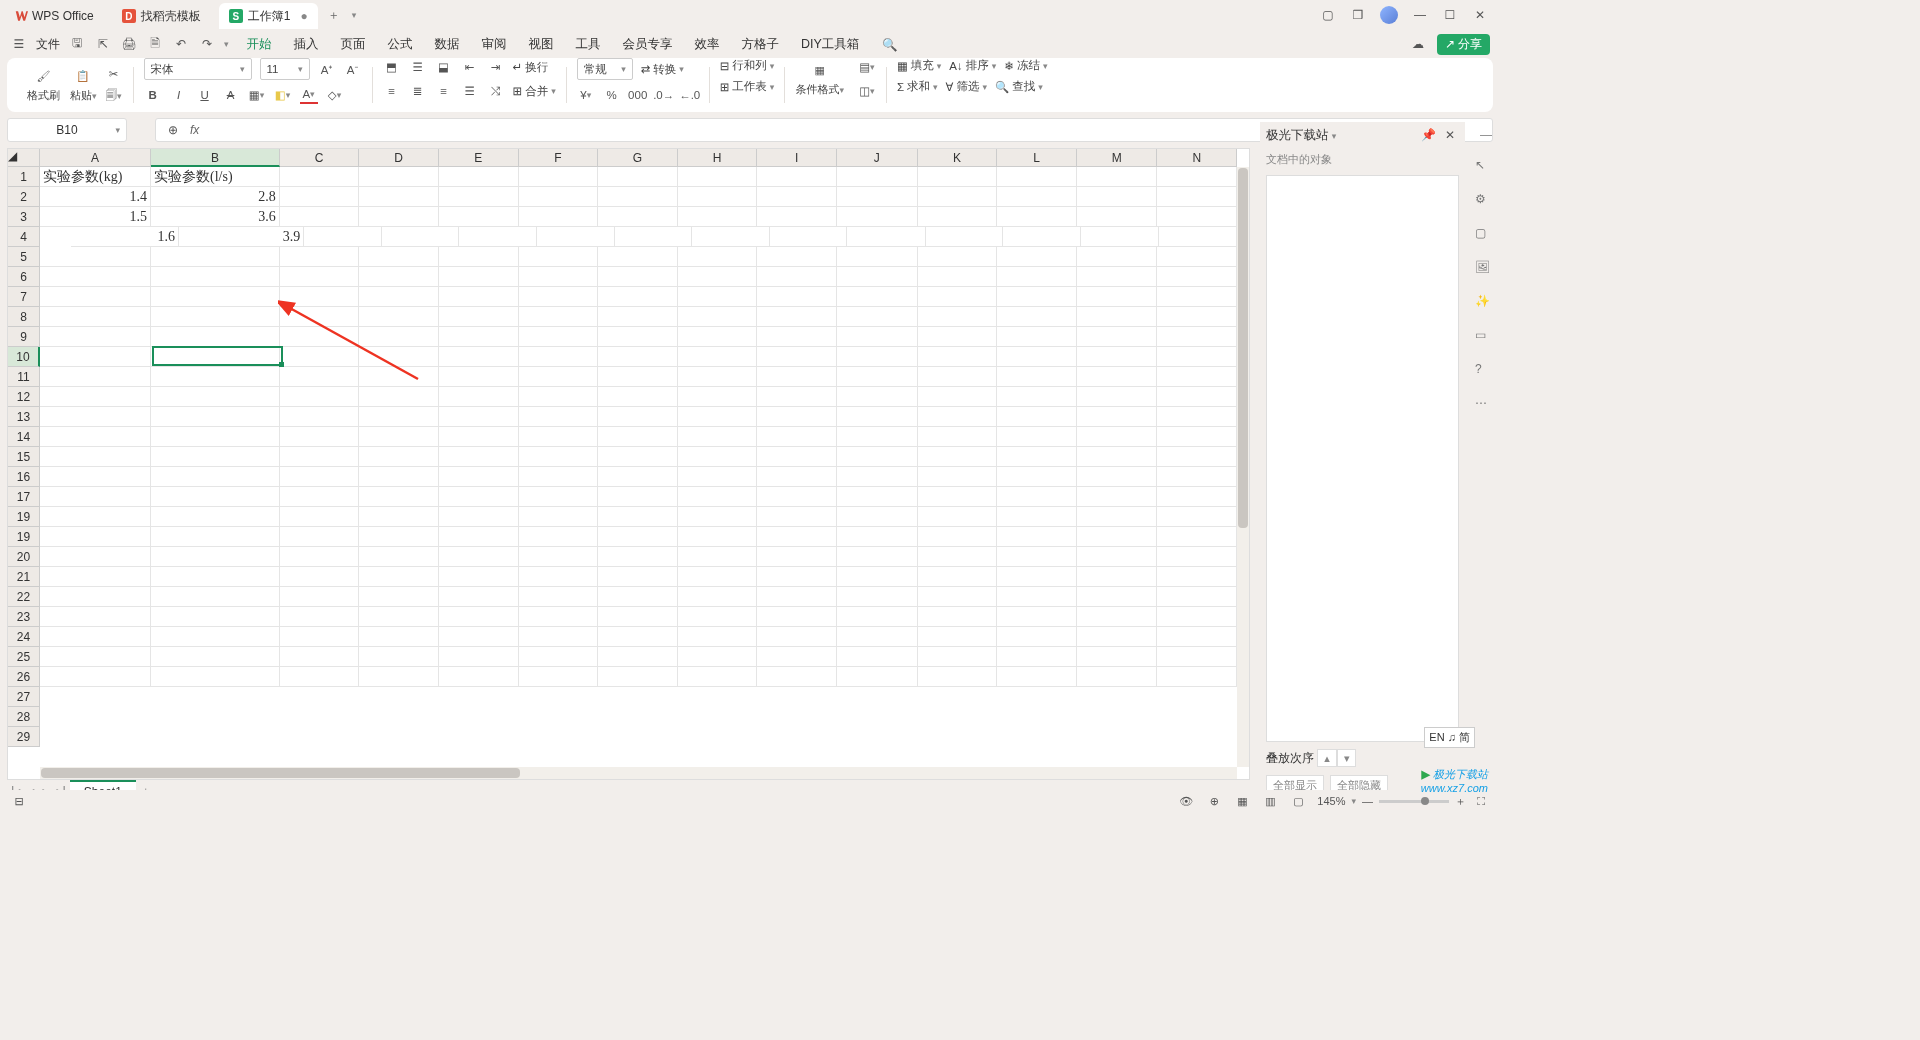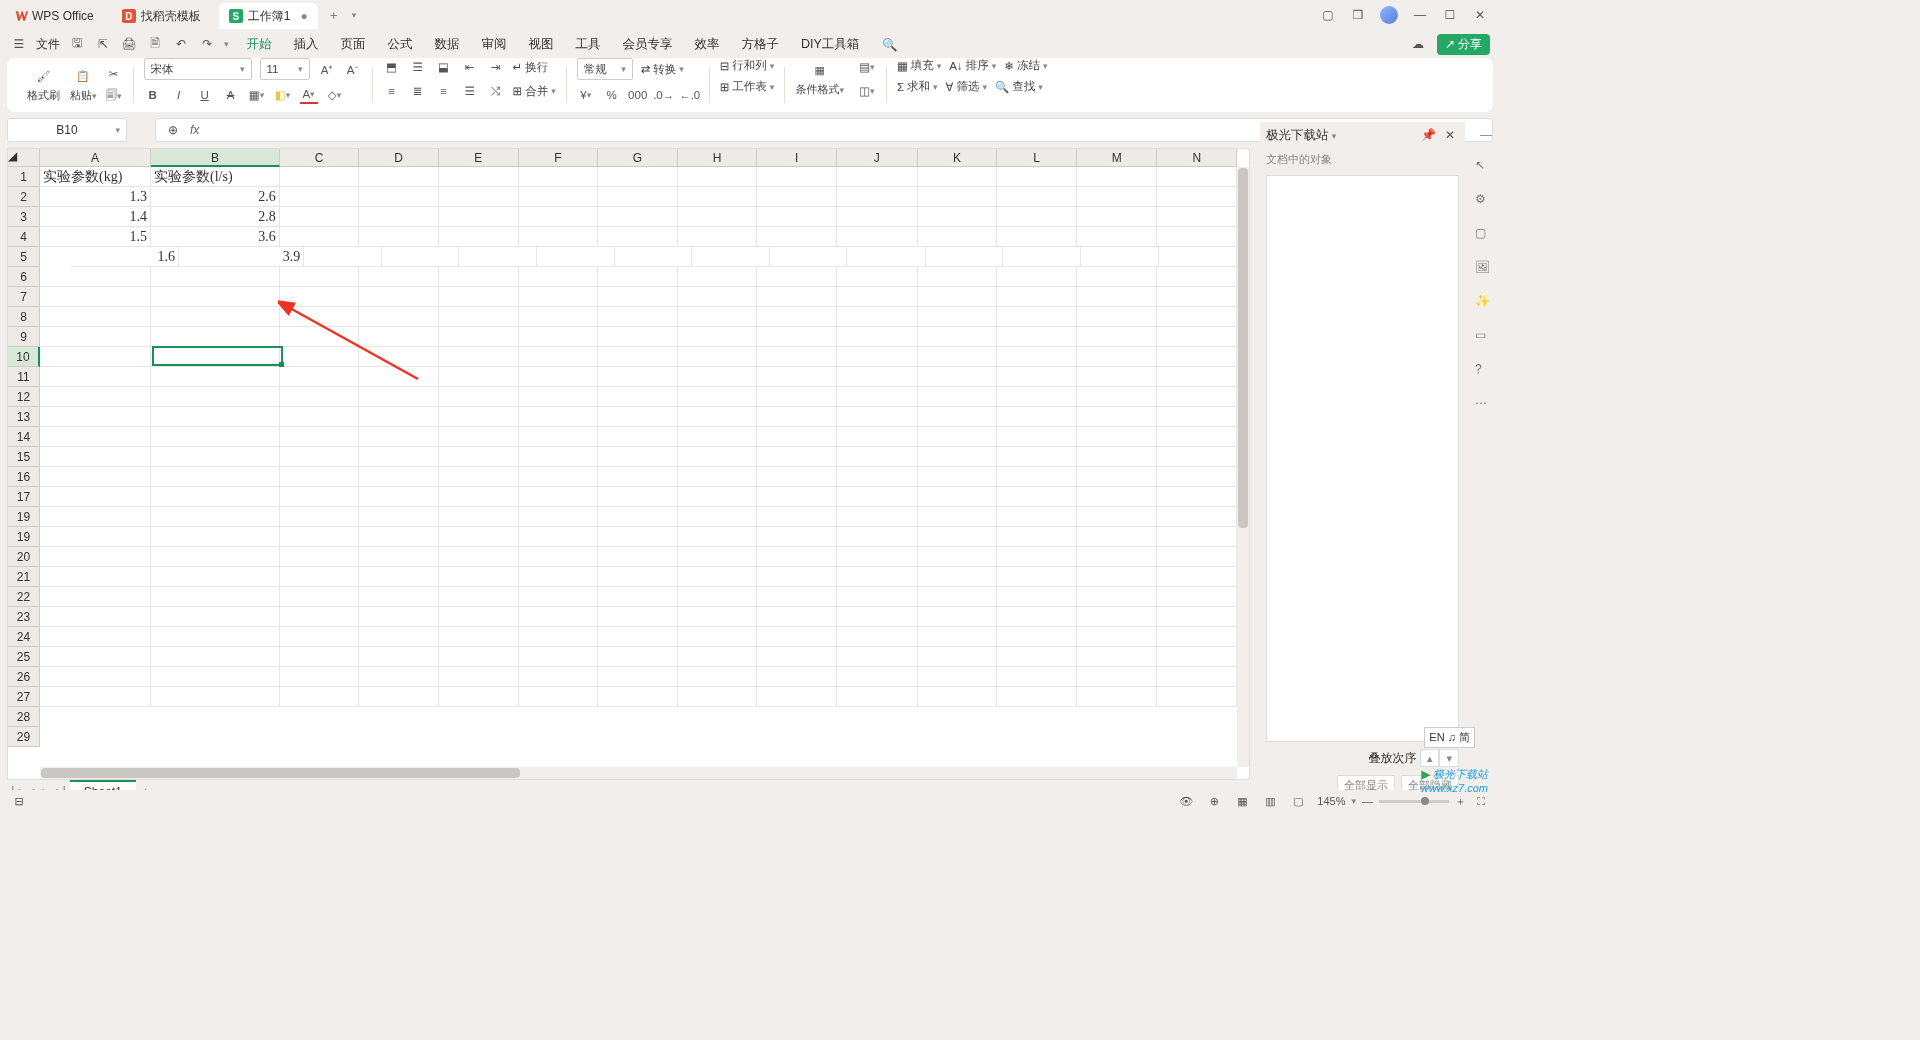--- a/index.html
+++ b/index.html
@@ -70,21 +70,21 @@
 
 
 .red-arrow { position:absolute; pointer-events:none; }
 
 
 .sidepanel { position:absolute; top:122px; right:35px; width:205px; bottom:12px; background:#f2eeeb; display:flex; flex-direction:column; font-size:12px; }
 .sp-head { height:26px; display:flex; align-items:center; justify-content:space-between; padding:0 6px; }
 .sp-head .ttl { font-size:12.5px; }
 .sp-sub { font-size:11px; color:#888; padding:4px 6px; }
 .sp-body { flex:1; margin:4px 6px; background:#fff; border:1px solid #ddd; }
-.sp-foot { display:flex; align-items:center; gap:6px; padding:4px 6px; justify-content:flex-end; }
+.sp-foot { display:flex; align-items:center; gap:6px; padding:4px 6px; justify-content:flex-start; }
 .sp-btn { font-size:11px; color:#888; border:1px solid #ddd; padding:2px 6px; background:#fff; cursor:pointer; }
 
 
 .iconstrip { position:absolute; top:148px; right:0; width:32px; bottom:12px; display:flex; flex-direction:column; align-items:center; gap:16px; padding-top:10px; color:#777; }
 .iconstrip .isico { width:18px; height:18px; cursor:pointer; }
 
 
 .sheettabs { position:absolute; left:7px; right:250px; height:22px; bottom:10px; display:flex; align-items:center; background:#f2eeeb; font-size:12px; }
 .stnav { padding:0 4px; color:#888; cursor:pointer; }
 .stab { padding:0 14px; height:22px; display:flex; align-items:center; background:#fff; border-top:2px solid #1a8f5a; cursor:pointer; }
@@ -356,36 +356,20 @@
         <div class="cell" style="width: 81px;"></div>
         <div class="cell" style="width: 81px;"></div>
         <div class="cell" style="width: 81px;"></div>
         <div class="cell" style="width: 82px;"></div>
         <div class="cell" style="width: 81px;"></div>
         <div class="cell" style="width: 81px;"></div>
         <div class="cell" style="width: 82px;"></div>
         <div class="cell" style="width: 81px;"></div>
       </div>
       <div class="cellrow">
-        <div class="cell num" style="width: 113px;">1.3</div>
-        <div class="cell num" style="width: 131px;">2.6</div>
-        <div class="cell" style="width: 81px;"></div>
-        <div class="cell" style="width: 81px;"></div>
-        <div class="cell" style="width: 81px;"></div>
-        <div class="cell" style="width: 81px;"></div>
-        <div class="cell" style="width: 81px;"></div>
-        <div class="cell" style="width: 81px;"></div>
-        <div class="cell" style="width: 81px;"></div>
-        <div class="cell" style="width: 82px;"></div>
-        <div class="cell" style="width: 81px;"></div>
-        <div class="cell" style="width: 81px;"></div>
-        <div class="cell" style="width: 82px;"></div>
-        <div class="cell" style="width: 81px;"></div>
-      </div>
-      <div class="cellrow">
         <div class="cell num" style="width: 113px;">1.4</div>
         <div class="cell num" style="width: 131px;">2.8</div>
         <div class="cell" style="width: 81px;"></div>
         <div class="cell" style="width: 81px;"></div>
         <div class="cell" style="width: 81px;"></div>
         <div class="cell" style="width: 81px;"></div>
         <div class="cell" style="width: 81px;"></div>
         <div class="cell" style="width: 81px;"></div>
         <div class="cell" style="width: 81px;"></div>
         <div class="cell" style="width: 82px;"></div>

